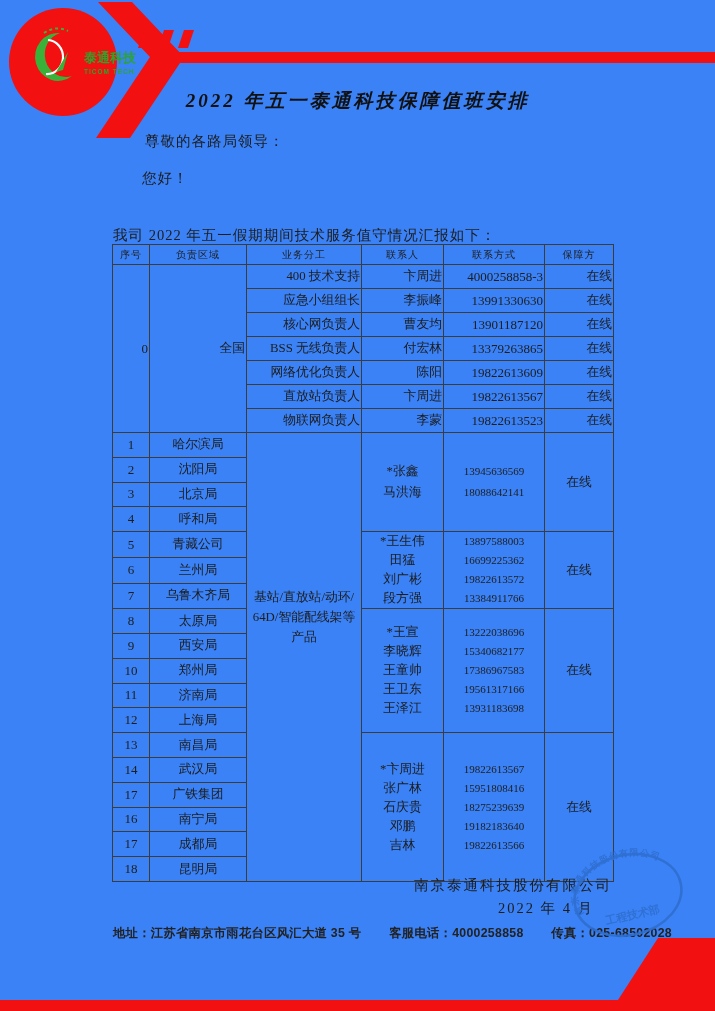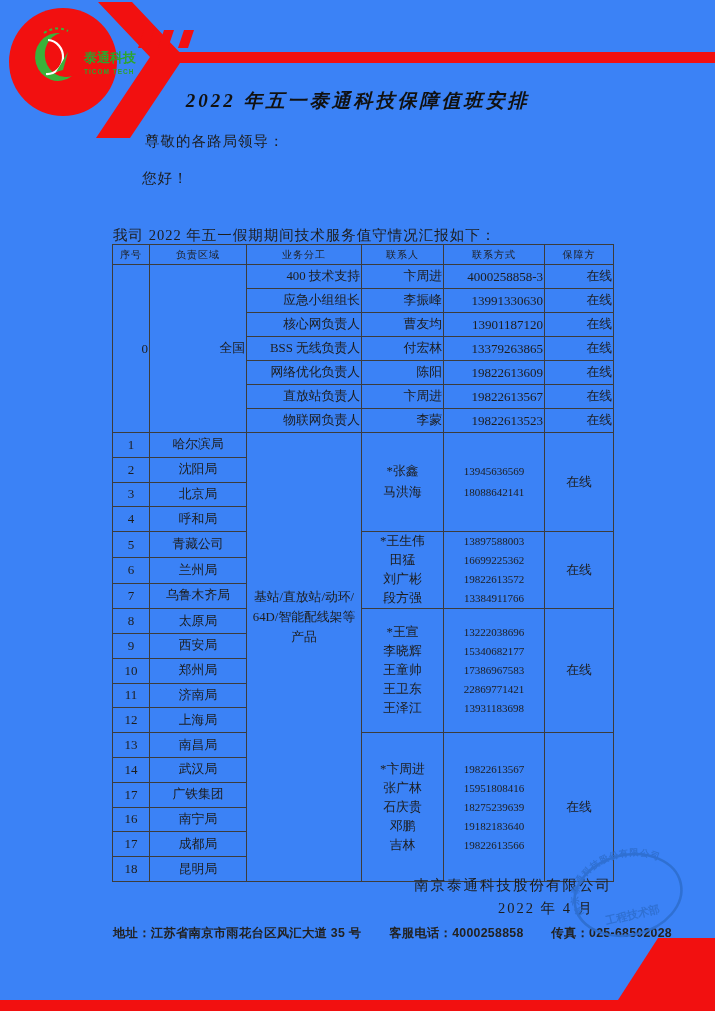--- a/index.html
+++ b/index.html
@@ -219,21 +219,21 @@
             <div>王童帅</div>
             <div>王卫东</div>
             <div>王泽江</div>
           </div>
         </td>
         <td rowspan="5">
           <div class="stack ph">
             <div>13222038696</div>
             <div>15340682177</div>
             <div>17386967583</div>
-            <div>22869771421</div>
+            <div>19561317166</div>
             <div>13931183698</div>
           </div>
         </td>
         <td rowspan="5">在线</td>
       </tr>
       <tr class="reg">
         <td class="num">9</td>
         <td>西安局</td>
       </tr>
       <tr class="reg">

